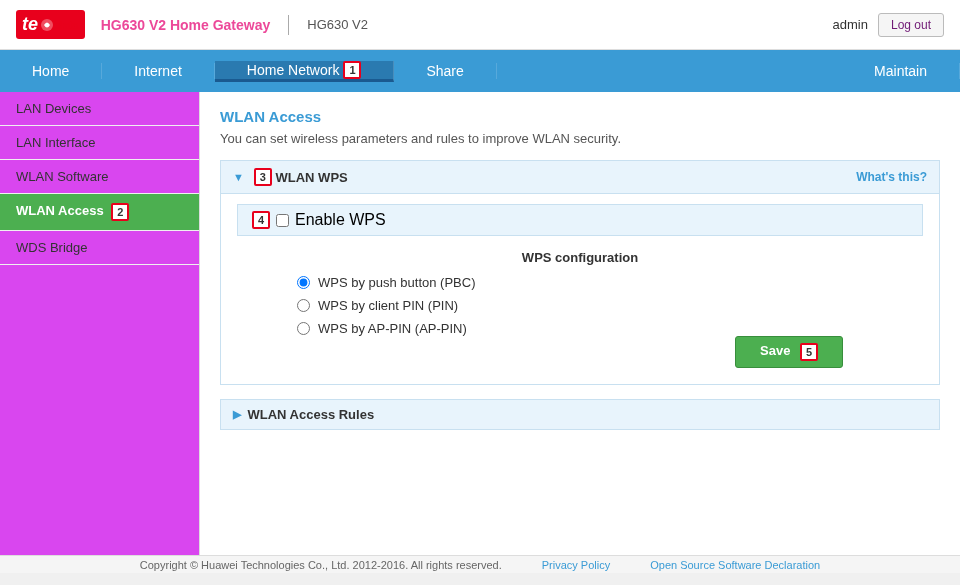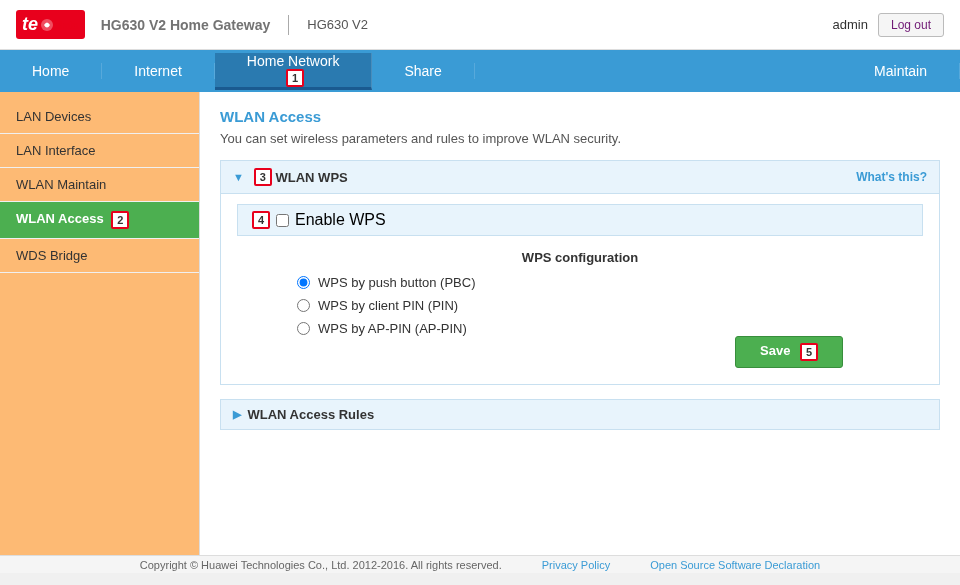--- a/index.html
+++ b/index.html
@@ -27,21 +27,21 @@
       padding: 4px 6px;
       border-radius: 3px;
       display: flex;
       align-items: center;
       gap: 2px;
     }
     .logo-box .te-letters { font-size: 18px; font-style: italic; }
     .logo-data { font-size: 11px; color: #e8001c; font-weight: bold; }
     .header-title {
       font-size: 14px;
-      color: #737373;
+      color: #ec4899;
       font-weight: bold;
       margin-left: 8px;
     }
     .header-divider {
       width: 1px;
       height: 20px;
       background: #aaa;
       margin: 0 10px;
     }
     .header-subtitle {
@@ -78,21 +78,20 @@
       padding: 0 32px;
       display: flex;
       align-items: center;
       cursor: pointer;
       white-space: nowrap;
       border-right: 1px solid rgba(255,255,255,0.15);
     }
     .nav-item.active {
       background: #2a7ab0;
       border-bottom: 3px solid #1a5a90;
-      flex-direction: column;
     }
     .nav-spacer { flex: 1; }
 
     
     .badge {
       background: #fff;
       border: 2px solid #e8001c;
       color: #333;
       font-weight: bold;
       font-size: 11px;
@@ -108,23 +107,22 @@
 
     
     .main-layout {
       display: flex;
       height: calc(585px - 50px - 42px - 30px);
     }
 
     
     .sidebar {
       width: 200px;
-      background: #fdba74;
+      background: #d946ef;
       border-right: 1px solid #ddd;
-      padding-top: 8px;
     }
     .sidebar-item {
       padding: 9px 16px;
       font-size: 13px;
       color: #333;
       cursor: pointer;
       border-bottom: 1px solid #f0f0f0;
     }
     .sidebar-item.active {
       background: #4caf50;
@@ -320,21 +318,21 @@
 <div class="main-layout">
 
   <aside class="sidebar">
     <div class="sidebar-item">
       <span>LAN Devices</span>
     </div>
     <div class="sidebar-item">
       <span>LAN Interface</span>
     </div>
     <div class="sidebar-item">
-      <span>WLAN Maintain</span>
+      <span>WLAN Software</span>
     </div>
     <div class="sidebar-item active">
       <span>WLAN Access</span>
       <span class="badge">2</span>
     </div>
     <div class="sidebar-item">
       <span>WDS Bridge</span>
     </div>
   </aside>
 

